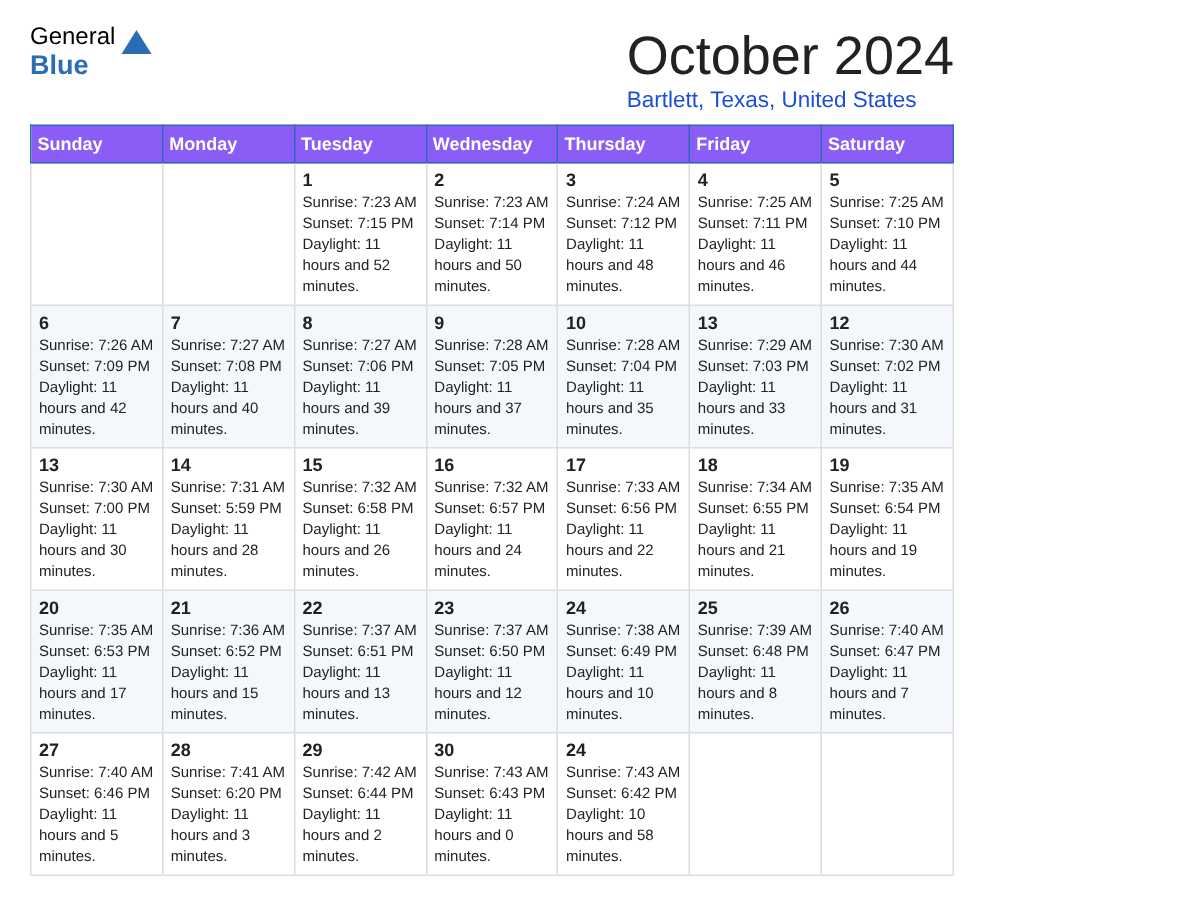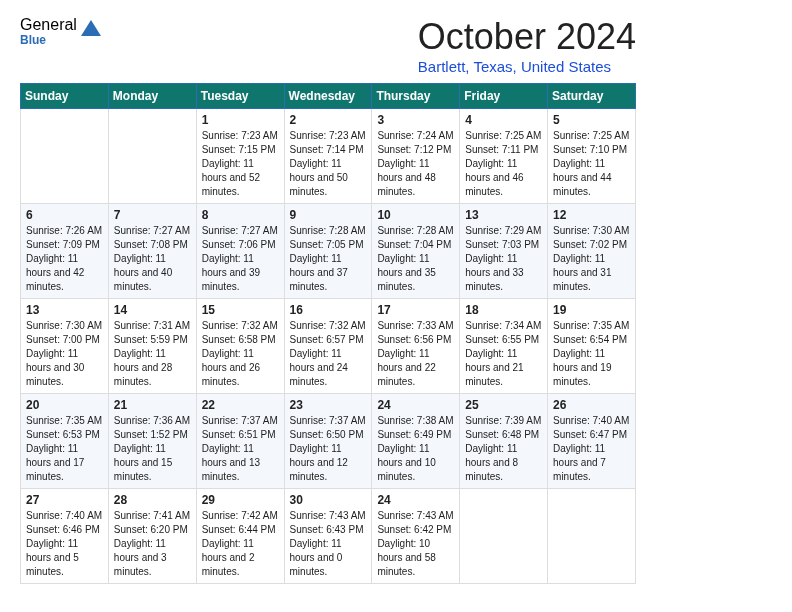--- a/index.html
+++ b/index.html
@@ -23,21 +23,21 @@
       display: flex;
       align-items: center;
       gap: 0;
     }
     .logo-text {
       display: flex;
       flex-direction: column;
       line-height: 1.1;
     }
     .logo-blue {
-      font-size: 12px;
+      font-size: 18px;
       font-weight: bold;
       color: #2a6db5;
     }
     .logo-icon {
       width: 24px;
       height: 24px;
       margin-left: 2px;
       align-self: flex-start;
       margin-top: 2px;
     }
@@ -52,21 +52,21 @@
     .location-title {
       font-size: 15px;
       color: #1d4ed8;
     }
     table {
       width: 100%;
       border-collapse: collapse;
       table-layout: fixed;
     }
     thead tr {
-      background: #0f766e;
+      background: #8b5cf6;
     }
     thead th {
       color: #fff;
       font-size: 12px;
       font-weight: bold;
       padding: 5px 4px;
       text-align: left;
       border: 1px solid #2a6db5;
     }
     tbody tr {
@@ -299,21 +299,21 @@
         <div class="day-info">
           <span>Sunrise: 7:35 AM</span><br>
           <span>Sunset: 6:53 PM</span><br>
           <span>Daylight: 11 hours and 17 minutes.</span>
         </div>
           </td>
           <td>
             <span class="day-num">21</span>
         <div class="day-info">
           <span>Sunrise: 7:36 AM</span><br>
-          <span>Sunset: 1:52 PM</span><br>
+          <span>Sunset: 6:52 PM</span><br>
           <span>Daylight: 11 hours and 15 minutes.</span>
         </div>
           </td>
           <td>
             <span class="day-num">22</span>
         <div class="day-info">
           <span>Sunrise: 7:37 AM</span><br>
           <span>Sunset: 6:51 PM</span><br>
           <span>Daylight: 11 hours and 13 minutes.</span>
         </div>

